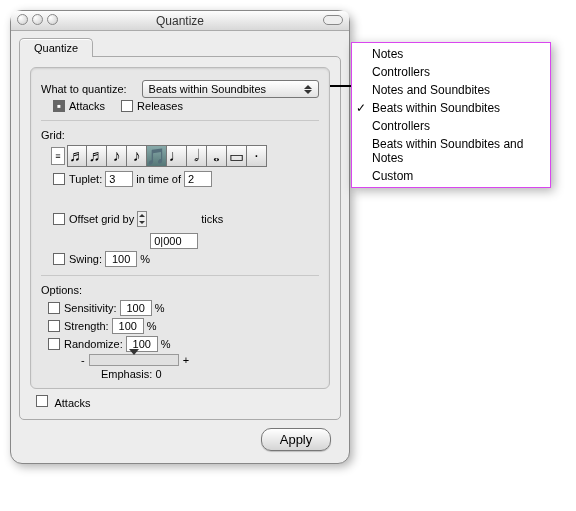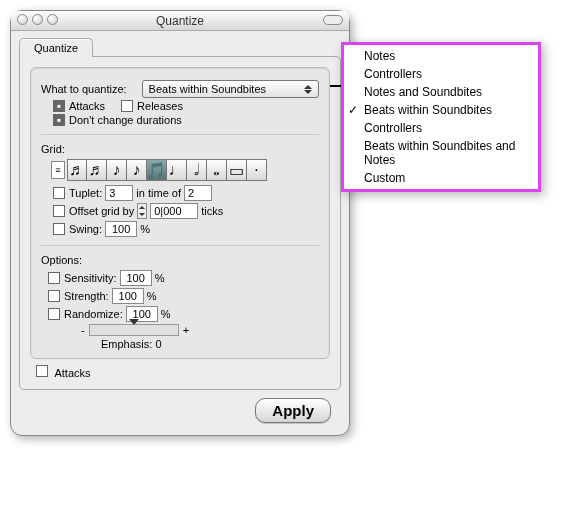--- a/index.html
+++ b/index.html
@@ -154,21 +154,21 @@
   .note-slot.sel { background: linear-gradient(#8aa,#577); color:#fff; }
   .field {
     border:1px solid #888;
     background:#fff;
     height:16px;
     padding:0 3px;
     display:inline-flex;
     align-items:center;
     font-size:11px;
   }
-  .w28{width:28px;} .w48{width:48px;} .w32{width:32px;justify-content:center;}
+  .w28{width:28px;} .w48{width:48px;margin-top:44px;} .w32{width:32px;justify-content:center;}
   .stepper {
     display:inline-flex;
     align-items:center;
   }
   .spin {
     width:10px;height:16px;
     border:1px solid #888;
     display:flex;flex-direction:column;
     background:#eee;
     margin:0 3px;
@@ -200,23 +200,22 @@
   .preview-row { padding: 6px 0 2px 6px; }
   .apply-row { text-align:right; padding: 8px 10px 2px 0; }
   .pushbtn {
     display:inline-block;
     min-width:70px;
     padding:3px 16px;
     border:1px solid #777;
     border-radius:10px;
     background: linear-gradient(#fff,#d5d5d5);
     text-align:center;
-    font-size:15px;
+    font-size:13px;
     box-shadow: 0 1px 1px rgba(0,0,0,0.2);
-    font-weight: bold;
   }
   
   .arrow-to-menu {
     position:absolute;
     left: 330px;
     top: 85px;
     width: 30px;
     height: 2px;
     background:#000;
   }
@@ -225,25 +224,25 @@
     position:absolute;
     right:-1px;top:-4px;
     width:0;height:0;
     border-top:5px solid transparent;
     border-bottom:5px solid transparent;
     border-left:8px solid #000;
   }
   
   .menu {
     position:absolute;
-    left: 341px;
+    left: 351px;
     top: 42px;
     width: 200px;
     background:#fff;
-    border:3px solid #d946ef;
+    border:1px solid #d946ef;
     box-shadow: 3px 3px 10px rgba(0,0,0,0.3);
     padding:2px 0;
   }
   .menu-item {
     padding: 2px 6px 2px 20px;
     font-size: 12px;
     position:relative;
   }
   .menu-check {
     position:absolute;
@@ -287,24 +286,20 @@
           </div>
 
           <div class="row indent">
             <span class="cb checked"></span>
             <span>Attacks</span>
             <span style="width:16px"></span>
             <span class="cb"></span>
             <span>Releases</span>
           </div>
 
-          <div class="row indent">
-            <span class="cb checked"></span>
-            <span>Don't change durations</span>
-          </div>
 
           <hr class="hr">
 
           <div class="section-label">Grid:</div>
 
           <div class="note-grid">
             <div class="note-expand">≡</div>
             <div class="note-slot first">
                 <span>♬</span>
               </div>

